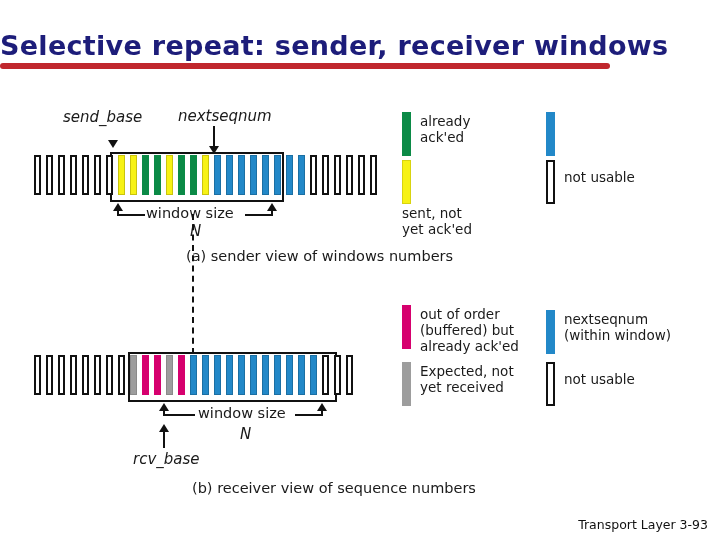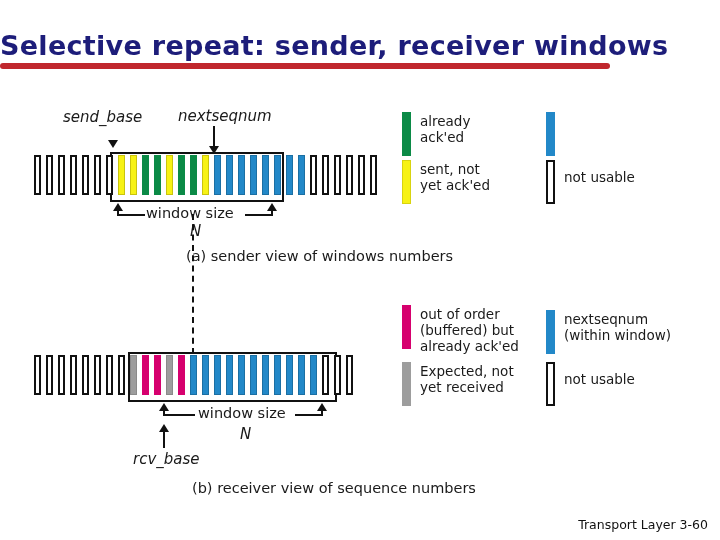--- a/index.html
+++ b/index.html
@@ -130,21 +130,21 @@
   <div class="dtext" style="left:146px;top:205px;font-size:14.5px;">window size</div>
   <div class="dtext ital" style="left:190px;top:222px;font-size:15px;">N</div>
 
   <div class="dtext" style="left:186px;top:248px;font-size:14.5px;">(a) sender view of windows numbers</div>
 
   <div class="legend-item" style="left:402px;top:112px;">
     <div class="legend-swatch green"></div>
     <div class="legend-label">already
 ack'ed</div>
   </div>
-  <div class="legend-item" style="left:402px;top:160px;">
+  <div class="legend-item" style="left:402px;top:160px;flex-direction:column;">
     <div class="legend-swatch yellow"></div>
     <div class="legend-label">sent, not
 yet ack'ed</div>
   </div>
   <div class="legend-item" style="left:546px;top:112px;">
     <div class="legend-swatch blue"></div>
   </div>
   <div class="legend-item" style="left:546px;top:160px;">
     <div class="legend-swatch white"></div>
     <div class="legend-label" style="padding-top:9px;">not usable</div>
@@ -217,13 +217,13 @@
     <div class="legend-swatch blue"></div>
     <div class="legend-label">nextseqnum
 (within window)</div>
   </div>
   <div class="legend-item" style="left:546px;top:362px;">
     <div class="legend-swatch white"></div>
     <div class="legend-label" style="padding-top:9px;">not usable</div>
   </div>
 </div>
 
-<div id="footer">Transport Layer 3-60</div>
+<div id="footer">Transport Layer 3-93</div>
 
 </body></html>

